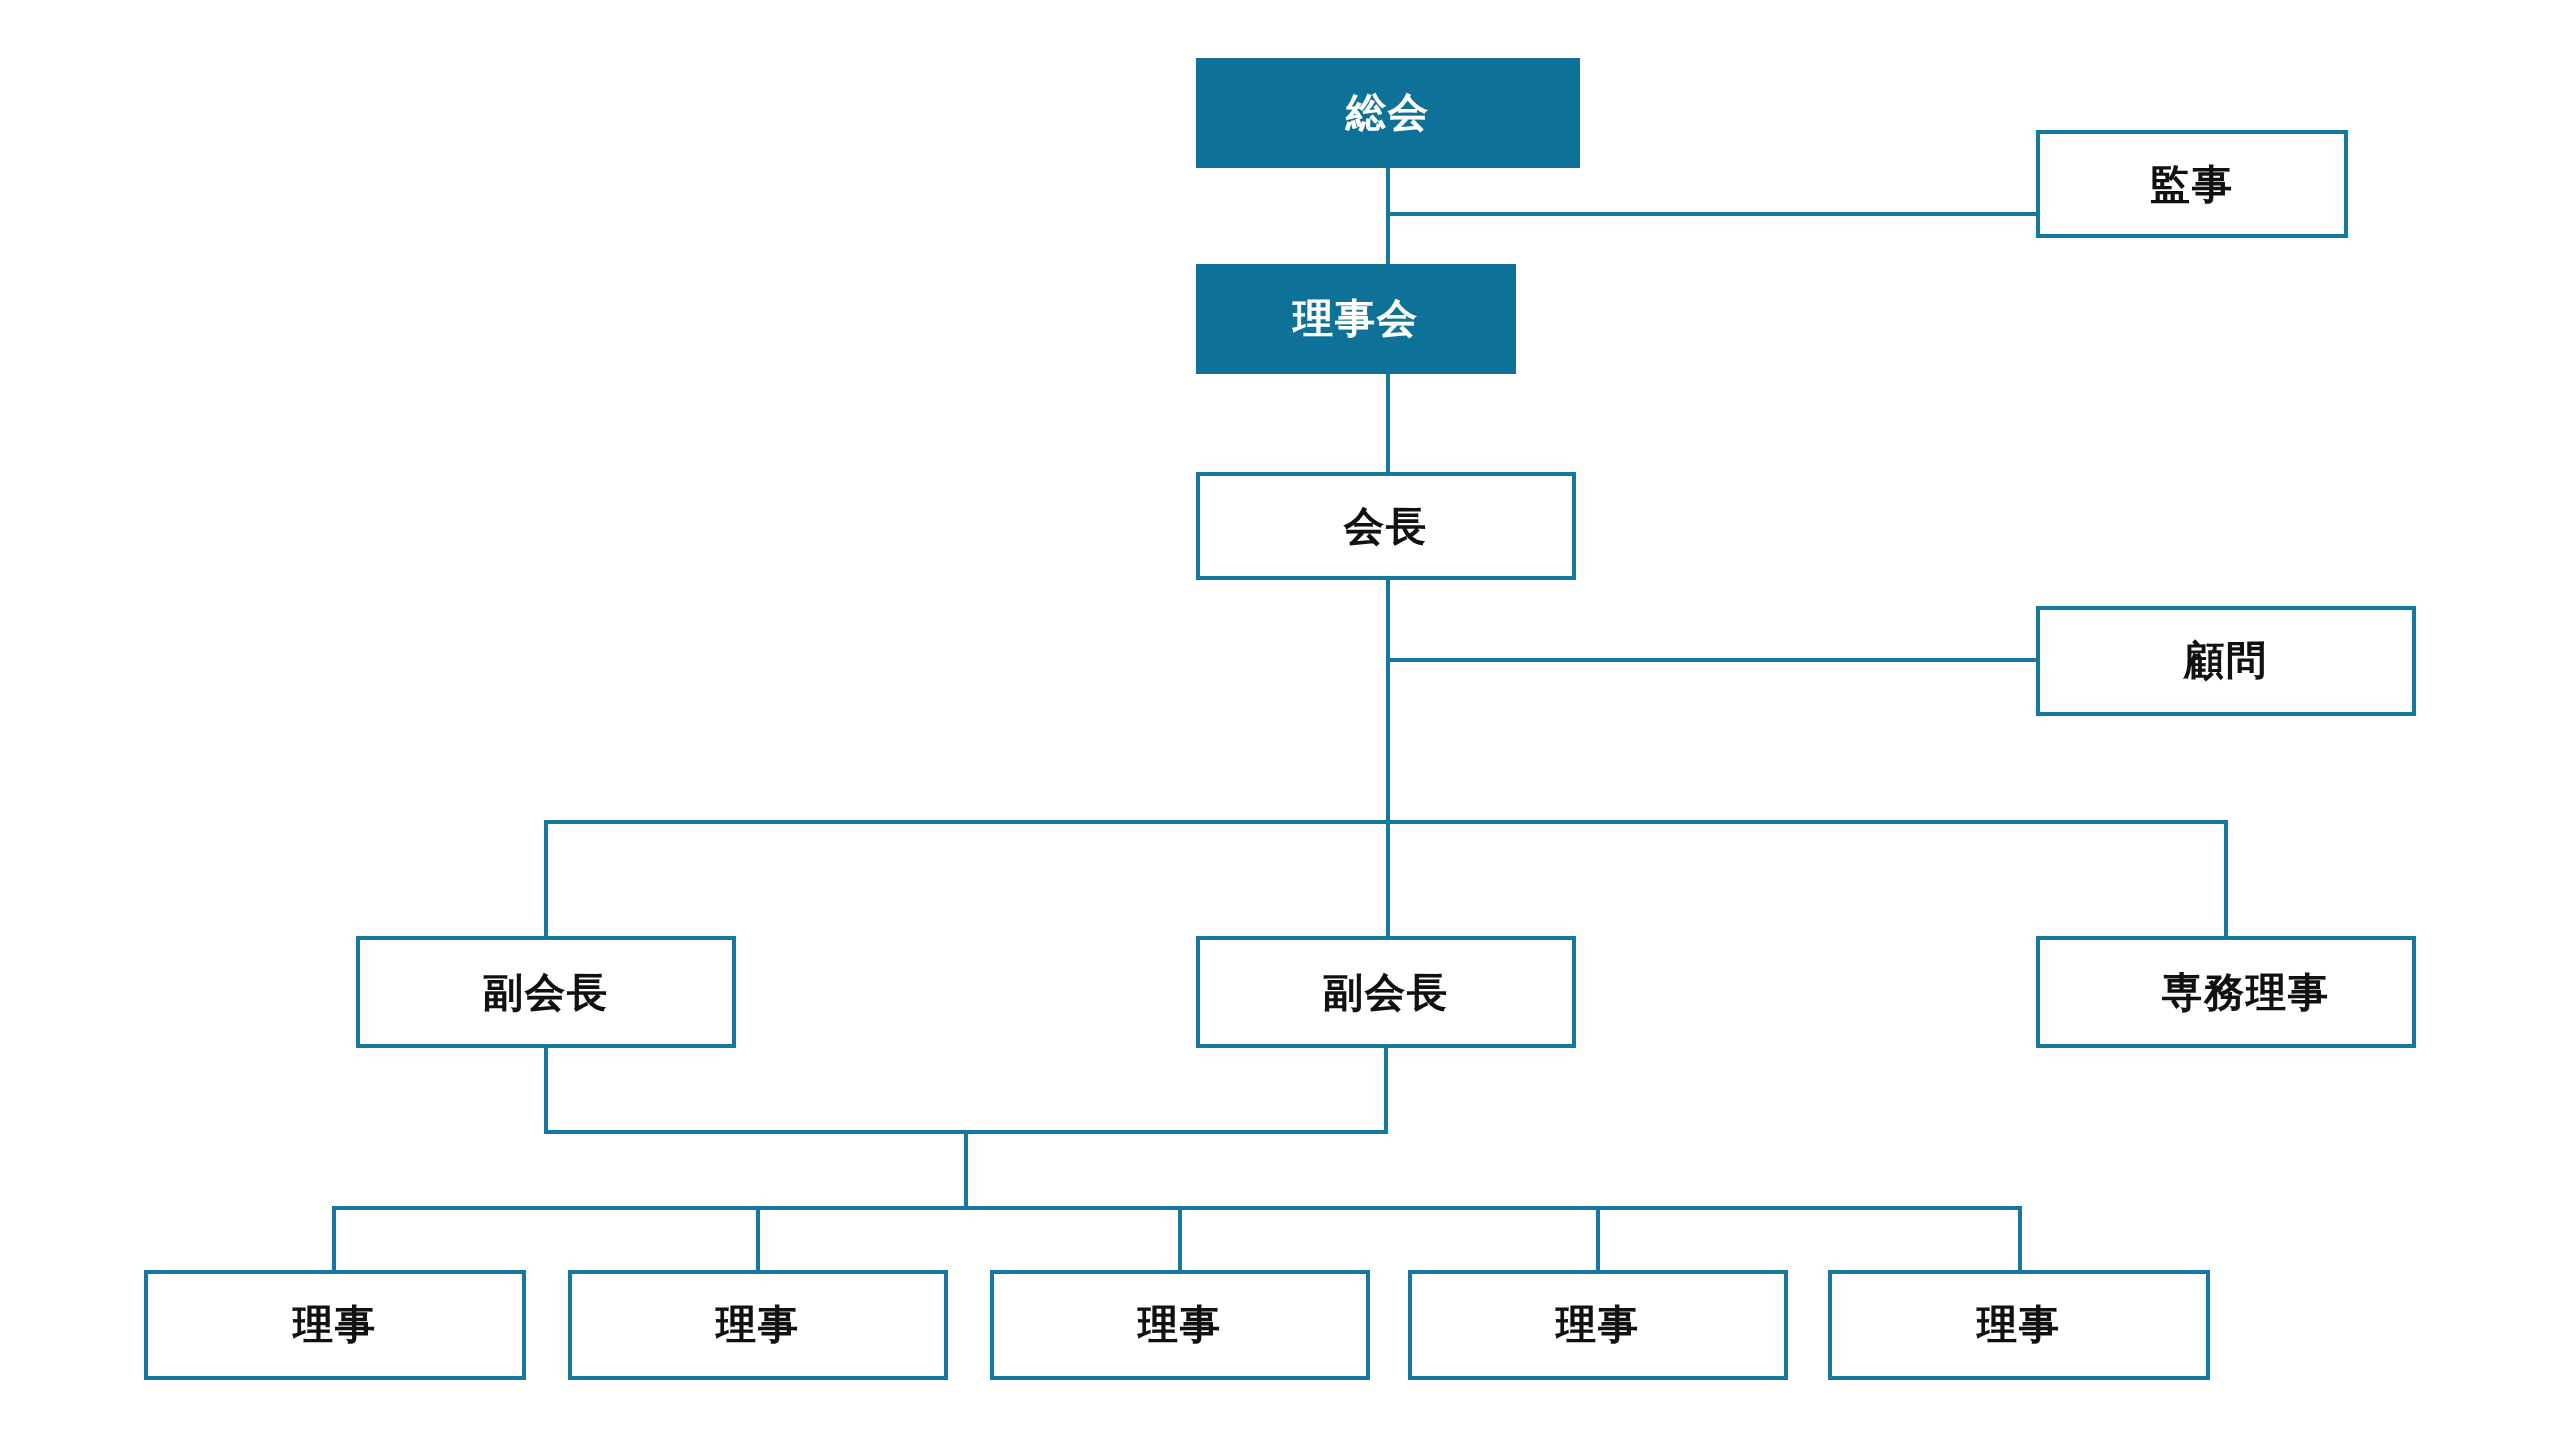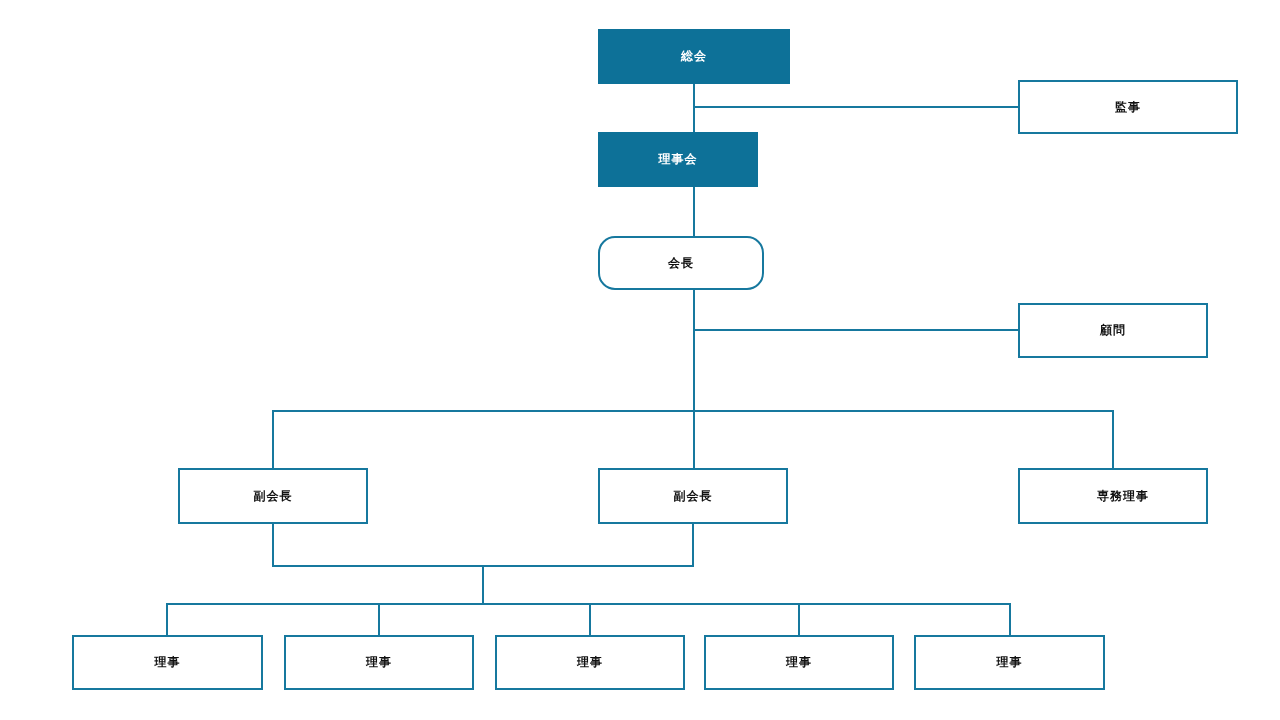--- a/index.html
+++ b/index.html
@@ -16,21 +16,21 @@
     overflow: hidden;
   }
   .org-node {
     position: absolute;
     display: flex;
     align-items: center;
     justify-content: center;
     background: #ffffff;
     border: 2px solid var(--line, #16789e);
     font-weight: bold;
-    font-size: 12px;
+    font-size: 20px;
     color: #111111;
     letter-spacing: 1px;
     text-align: center;
   }
   .org-node.filled {
     background: var(--accent, #0d7198);
     border-color: var(--accent, #0d7198);
     color: #ffffff;
   }
   .connector {
@@ -59,27 +59,27 @@
       <div class="connector" style="left: 166px; top: 604px; width: 2px; height: 31px;"></div>
       <div class="connector" style="left: 378px; top: 604px; width: 2px; height: 31px;"></div>
       <div class="connector" style="left: 589px; top: 604px; width: 2px; height: 31px;"></div>
       <div class="connector" style="left: 798px; top: 604px; width: 2px; height: 31px;"></div>
       <div class="connector" style="left: 1009px; top: 604px; width: 2px; height: 31px;"></div>
     </div>
   <div id="nodes-layer">
       <div class="org-node filled" style="left: 598px; top: 29px; width: 192px; height: 55px;">
         <span>総会</span>
       </div>
-      <div class="org-node" style="left: 1018px; top: 80px; width: 220px; height: 54px; align-items: center;">
+      <div class="org-node" style="left: 1018px; top: 65px; width: 156px; height: 54px; align-items: center;">
         <span>監事</span>
       </div>
       <div class="org-node filled" style="left: 598px; top: 132px; width: 160px; height: 55px;">
         <span>理事会</span>
       </div>
-      <div class="org-node" style="left: 598px; top: 236px; width: 166px; height: 54px; border-radius: 17px;">
+      <div class="org-node" style="left: 598px; top: 236px; width: 190px; height: 54px;">
         <span>会長</span>
       </div>
       <div class="org-node" style="left: 1018px; top: 303px; width: 190px; height: 55px; justify-content: center;">
         <span>顧問</span>
       </div>
       <div class="org-node" style="left: 178px; top: 468px; width: 190px; height: 56px;">
         <span>副会長</span>
       </div>
       <div class="org-node" style="left: 598px; top: 468px; width: 190px; height: 56px;">
         <span>副会長</span>

